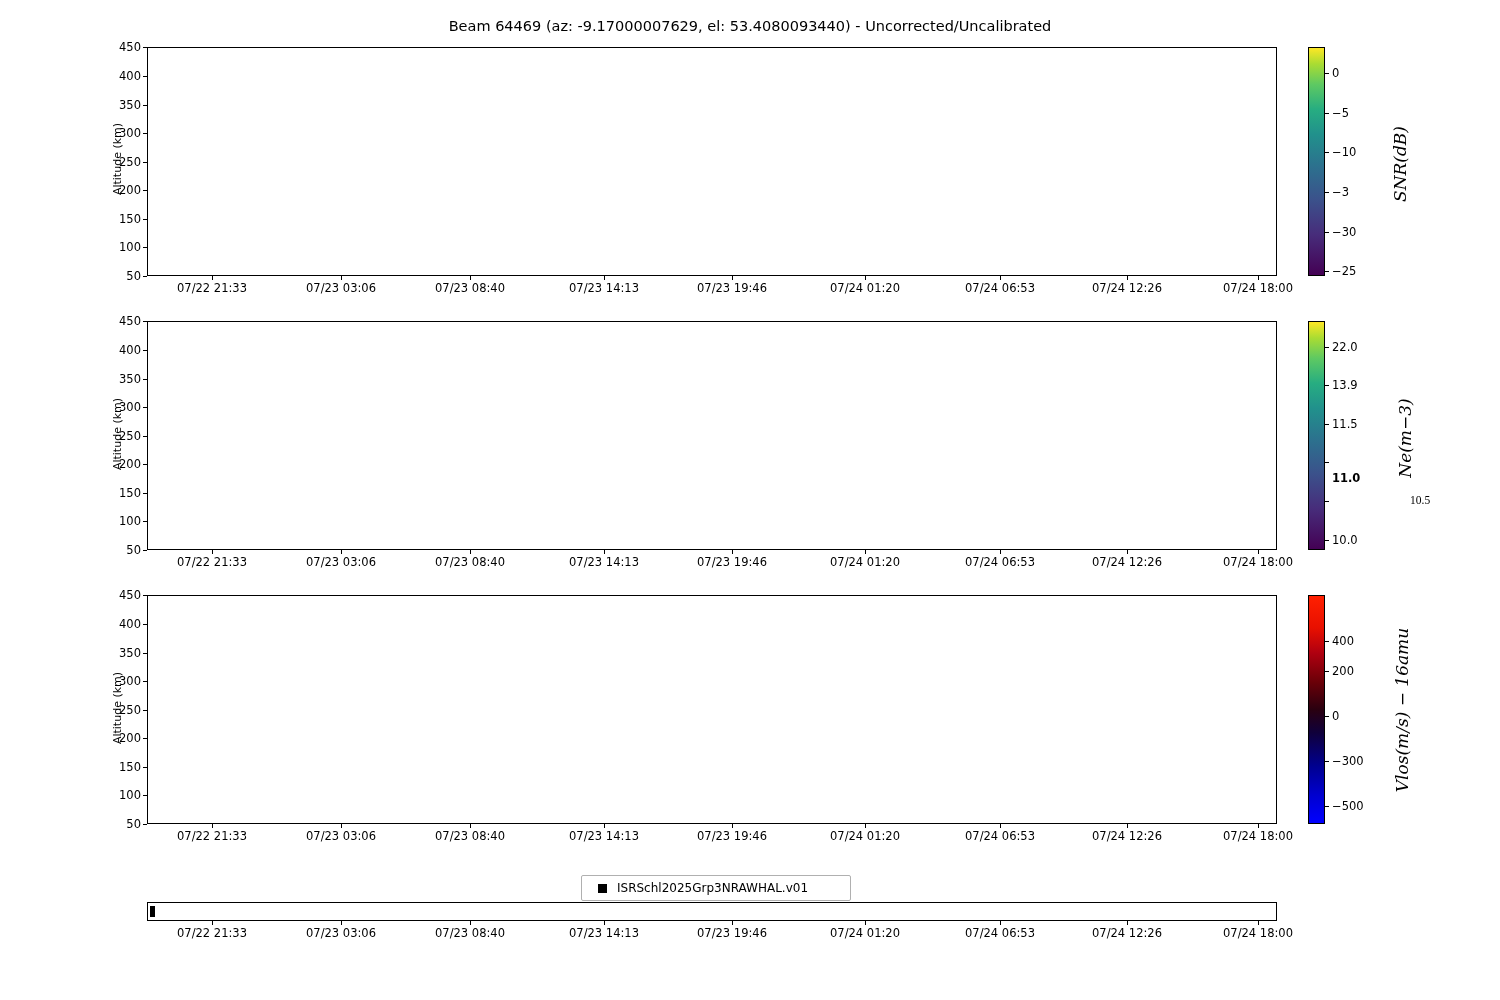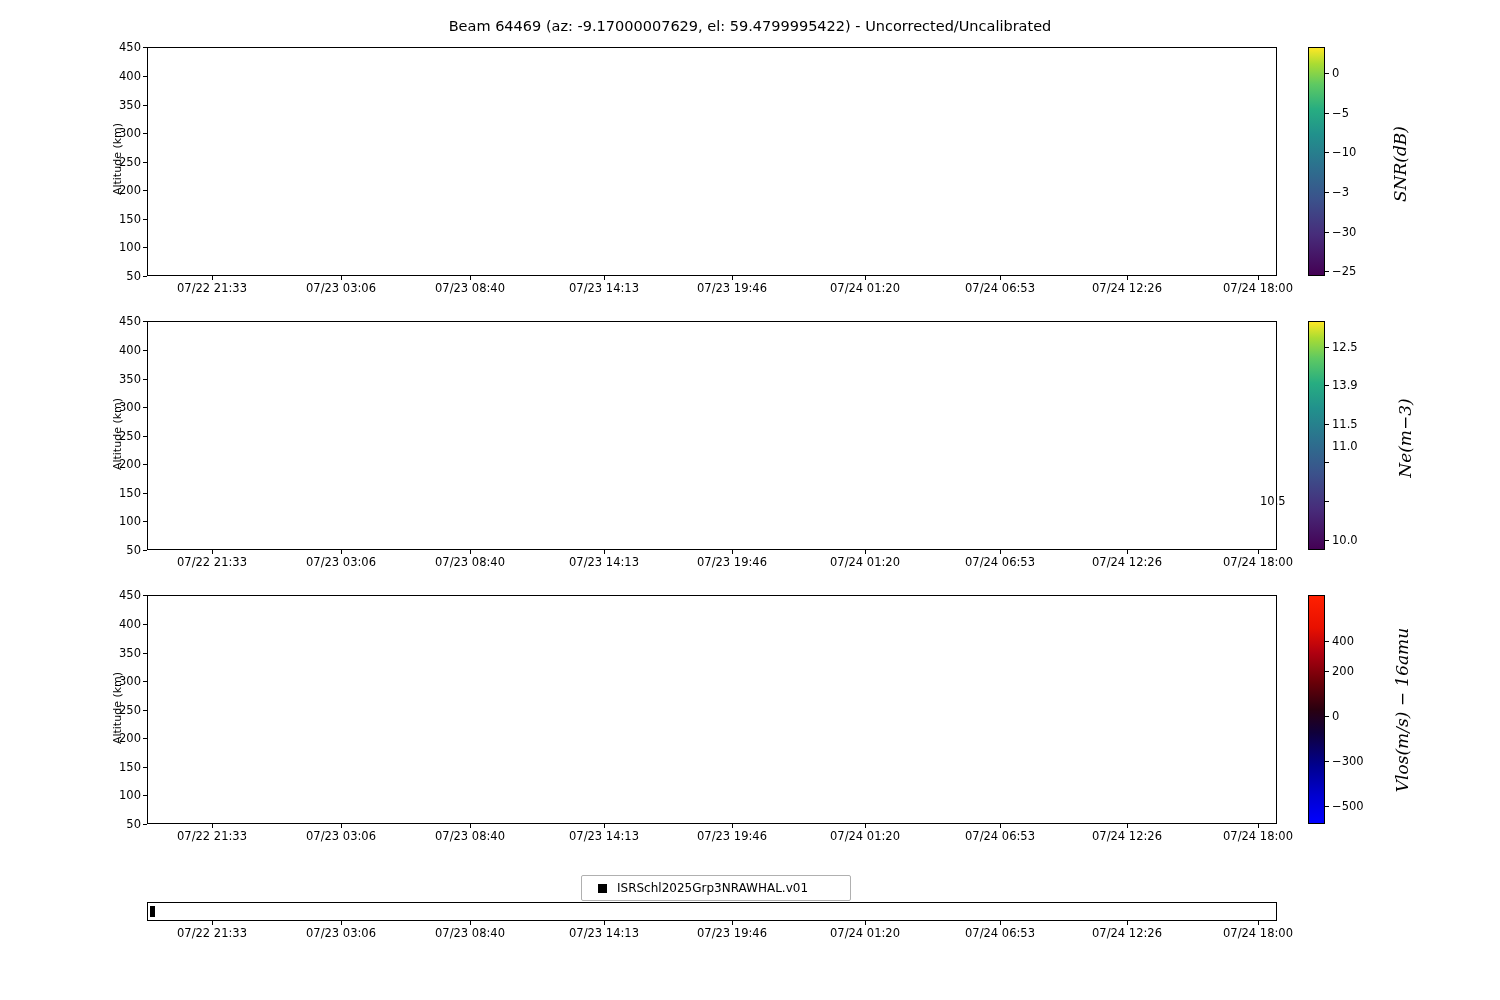--- a/index.html
+++ b/index.html
@@ -126,21 +126,21 @@
   .bottom-marker {
     position: absolute;
     background: #000;
   }
 </style>
 </head>
 <body>
 
 <div class="figure">
 
-  <div class="title">Beam 64469 (az: -9.17000007629, el: 59.4799995422) - Uncorrected/Uncalibrated</div>
+  <div class="title">Beam 64469 (az: -9.17000007629, el: 53.4080093440) - Uncorrected/Uncalibrated</div>
 
   <div class="panel">
     <div class="axes" style="left:147px; top:47px; width:1130px; height:229px;"></div>
 
     <div class="ylabel" style="left:58px; top:152px; width:120px; height:14px; font-size:11px;">Altitude (km)</div>
 
     <div class="ytick" style="left:105px; top:40px; width:36px;">450</div>
     <div class="ytick-mark" style="left:143px; top:47px;"></div>
     <div class="ytick" style="left:105px; top:69px; width:36px;">400</div>
     <div class="ytick-mark" style="left:143px; top:76px;"></div>
@@ -235,29 +235,29 @@
     <div class="xtick-mark" style="left:1000px; top:550px;"></div>
     <div class="xtick" style="left:930px; top:555px; width:140px;">07/24 06:53</div>
     <div class="xtick-mark" style="left:1127px; top:550px;"></div>
     <div class="xtick" style="left:1057px; top:555px; width:140px;">07/24 12:26</div>
     <div class="xtick-mark" style="left:1258px; top:550px;"></div>
     <div class="xtick" style="left:1188px; top:555px; width:140px;">07/24 18:00</div>
 
     <div class="cbar" style="left:1308px; top:321px; height:229px;
          background: linear-gradient(to top, #440154 0%, #472d7b 18%, #3b518b 33%, #2c718e 48%, #21918c 62%, #27ad81 73%, #5ec962 84%, #aadc32 93%, #fde725 100%);"></div>
     <div class="cbar-tickmark" style="left:1325px; top:347px;"></div>
-    <div class="cbar-tick" style="left:1332px; top:340px;">12.5</div>
+    <div class="cbar-tick" style="left:1332px; top:340px;">22.0</div>
     <div class="cbar-tickmark" style="left:1325px; top:385px;"></div>
     <div class="cbar-tick" style="left:1332px; top:378px;">13.9</div>
     <div class="cbar-tickmark" style="left:1325px; top:424px;"></div>
     <div class="cbar-tick" style="left:1332px; top:417px;">11.5</div>
     <div class="cbar-tickmark" style="left:1325px; top:462px;"></div>
-    <div class="cbar-tick" style="left:1332px; top:439px;">11.0</div>
+    <div class="cbar-tick" style="left:1332px; top:471px;font-weight:bold;">11.0</div>
     <div class="cbar-tickmark" style="left:1325px; top:501px;"></div>
-    <div class="cbar-tick" style="left:1260px; top:494px;">10.5</div>
+    <div class="cbar-tick" style="left:1410px; top:494px;font-family:Liberation Serif, serif;">10.5</div>
     <div class="cbar-tickmark" style="left:1325px; top:540px;"></div>
     <div class="cbar-tick" style="left:1332px; top:533px;">10.0</div>
 
     <div class="cbar-label" style="left:1325px; top:428px; width:160px; height:20px;">Ne(m−3)</div>
   </div>
 
   <div class="panel">
     <div class="axes" style="left:147px; top:595px; width:1130px; height:229px;"></div>
 
     <div class="ylabel" style="left:58px; top:701px; width:120px; height:14px;">Altitude (km)</div>

